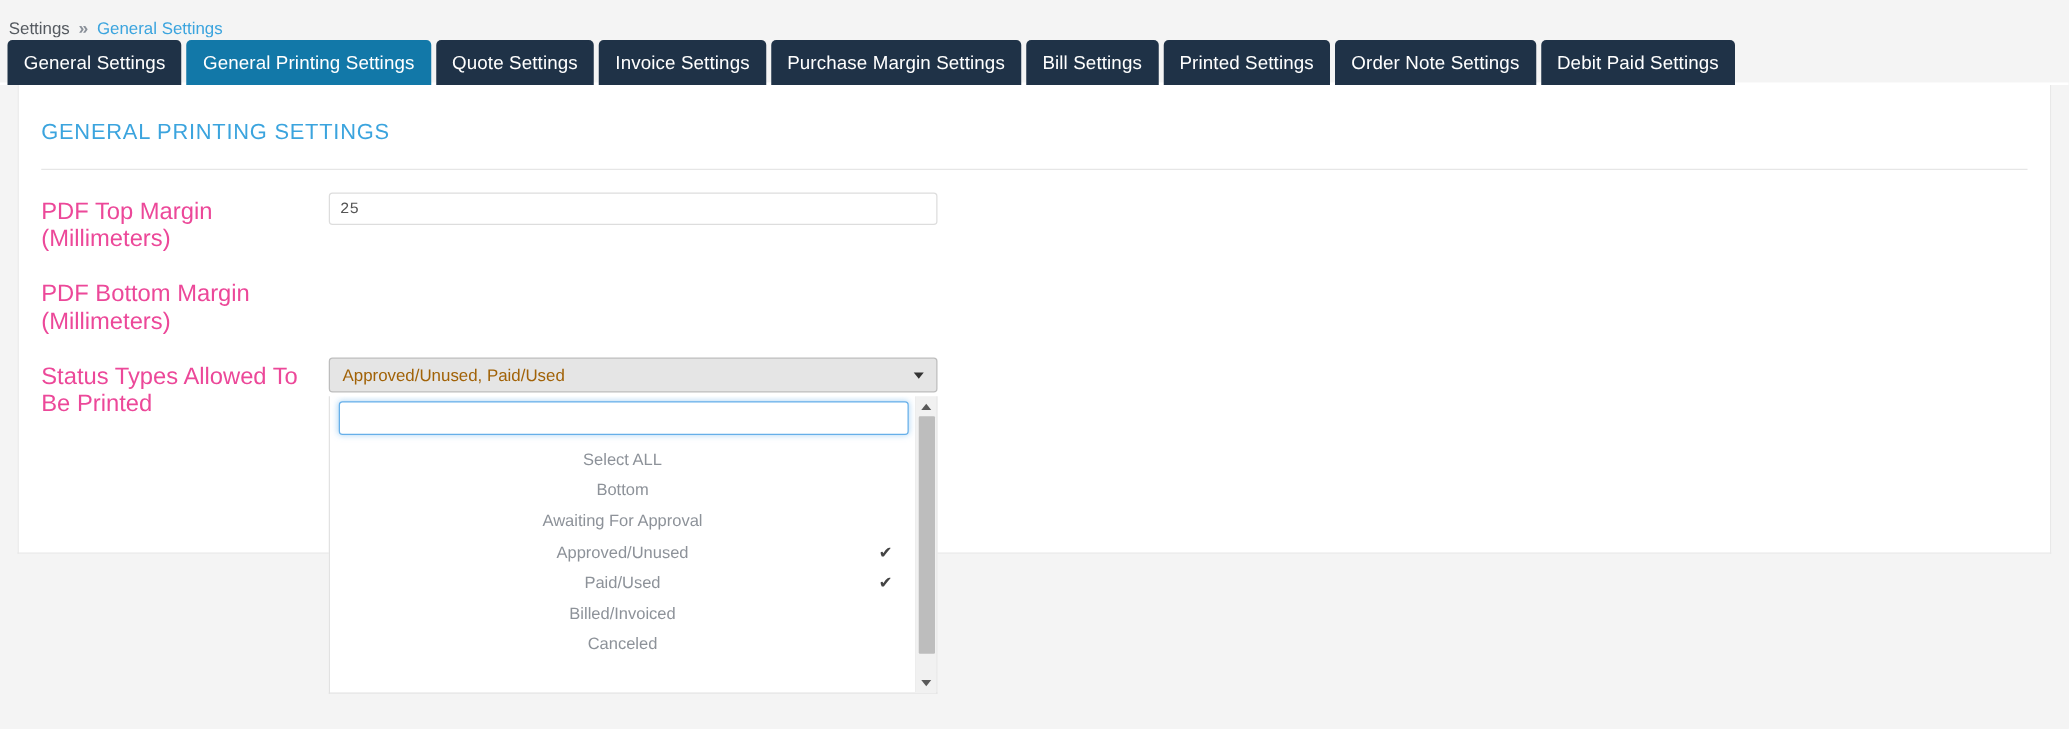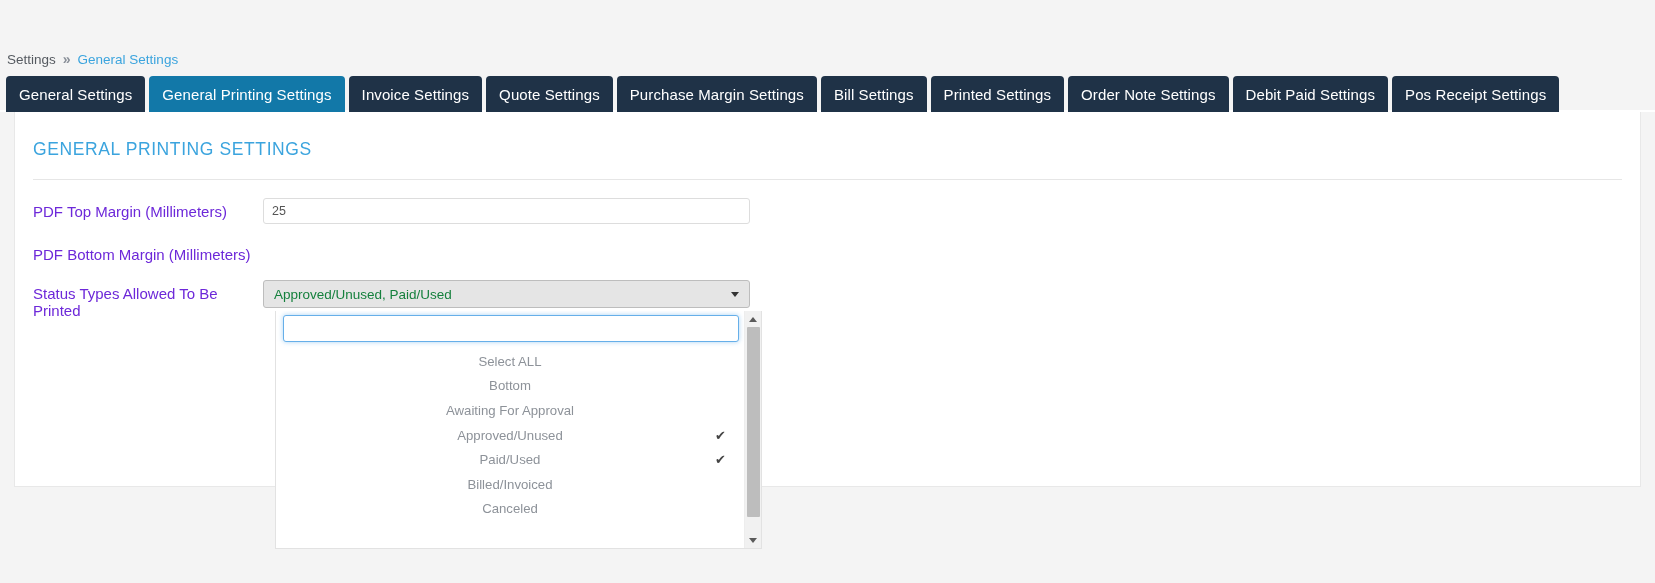--- a/index.html
+++ b/index.html
@@ -8,25 +8,24 @@
     width: 1655px; height: 583px;
     background: #f4f4f4;
     font-family: "Liberation Sans", sans-serif;
     overflow: hidden;
   }
 
   
   .breadcrumb {
     height: 30px;
     display: flex;
-    align-items: center;
+    align-items: flex-end;
     padding-left: 7px;
     font-size: 13.5px;
     color: #555a60;
-    margin-top: 44px;
   }
   .breadcrumb .crumb-sep {
     color: #8a9099;
     margin: 0 7px;
     font-size: 14px;
     font-weight: bold;
   }
   .breadcrumb .crumb-active { color: #3ba4de; }
 
   
@@ -89,67 +88,67 @@
   }
   .form-row {
     display: flex;
     align-items: flex-start;
     margin-bottom: 17px;
   }
   .form-label {
     width: 248px;
     padding-left: 18px;
     padding-top: 5px;
-    font-size: 15px;
-    color: #6d28d9;
+    font-size: 19px;
+    color: #ec4899;
   }
   .form-control { position: relative; }
 
   .txt-input {
     width: 487px;
     height: 26px;
     border: 1px solid #ddd;
     border-radius: 3px;
     font-size: 12.5px;
     color: #555;
     padding: 0 8px;
-    font-family: Liberation Sans, sans-serif;
+    font-family: Liberation Mono, monospace;
     background: #fff;
     outline: none;
   }
 
   
   .ms-wrap { position: relative; width: 487px; }
   .ms-button {
     width: 487px;
     height: 28px;
     background: #e5e5e5;
     border: 1px solid #bdbdbd;
     border-radius: 3px;
     display: flex;
     align-items: center;
     padding: 0 10px;
     font-size: 13.5px;
-    color: #15803d;
+    color: #a16207;
     cursor: pointer;
     position: relative;
   }
   .ms-caret {
     position: absolute;
     right: 10px;
     width: 0; height: 0;
     border-left: 4.5px solid transparent;
     border-right: 4.5px solid transparent;
     border-top: 5px solid #333;
   }
 
   .ms-panel {
     position: absolute;
     top: 31px;
-    left: 12px;
+    left: 0;
     width: 487px;
     height: 238px;
     background: #ffffff;
     border: 1px solid #e2e2e2;
     border-top: none;
     display: flex;
     overflow: hidden;
   }
   .ms-list-area {
     flex: 1 1 auto;
@@ -238,42 +237,39 @@
 </div>
 
 <div class="tabstrip" id="tabstrip">
     <div class="tab">
       <span>General Settings</span>
     </div>
     <div class="tab active">
       <span>General Printing Settings</span>
     </div>
     <div class="tab">
+      <span>Quote Settings</span>
+    </div>
+    <div class="tab">
       <span>Invoice Settings</span>
     </div>
     <div class="tab">
-      <span>Quote Settings</span>
-    </div>
-    <div class="tab">
       <span>Purchase Margin Settings</span>
     </div>
     <div class="tab">
       <span>Bill Settings</span>
     </div>
     <div class="tab">
       <span>Printed Settings</span>
     </div>
     <div class="tab">
       <span>Order Note Settings</span>
     </div>
     <div class="tab">
       <span>Debit Paid Settings</span>
-    </div>
-    <div class="tab">
-      <span>Pos Receipt Settings</span>
     </div>
   </div>
 
 <div class="card">
   <div class="card-title">GENERAL PRINTING SETTINGS</div>
   <div class="card-divider"></div>
 
   <div class="form">
 
     <div class="form-row">

